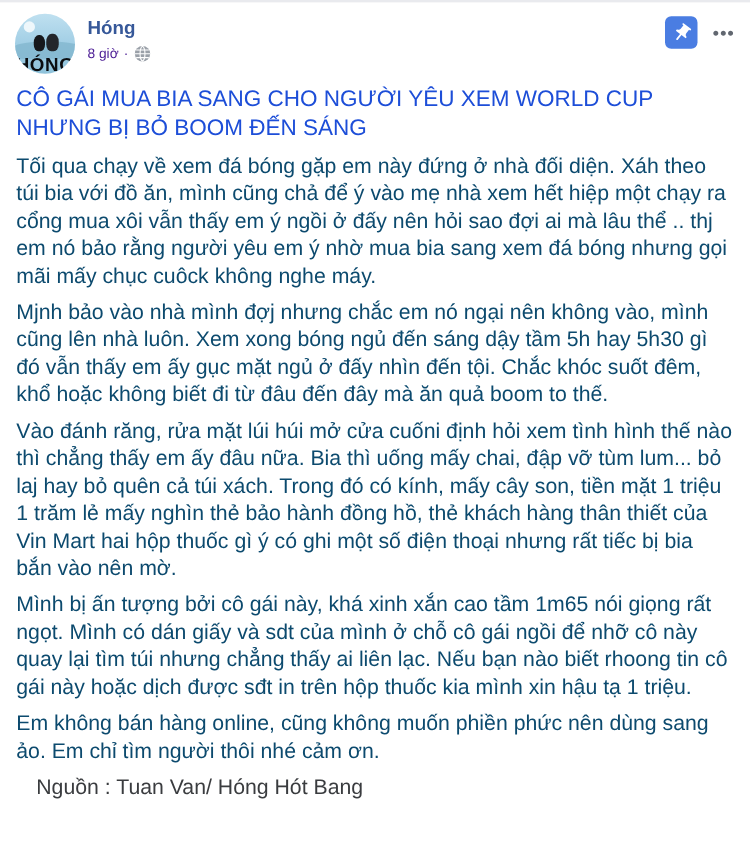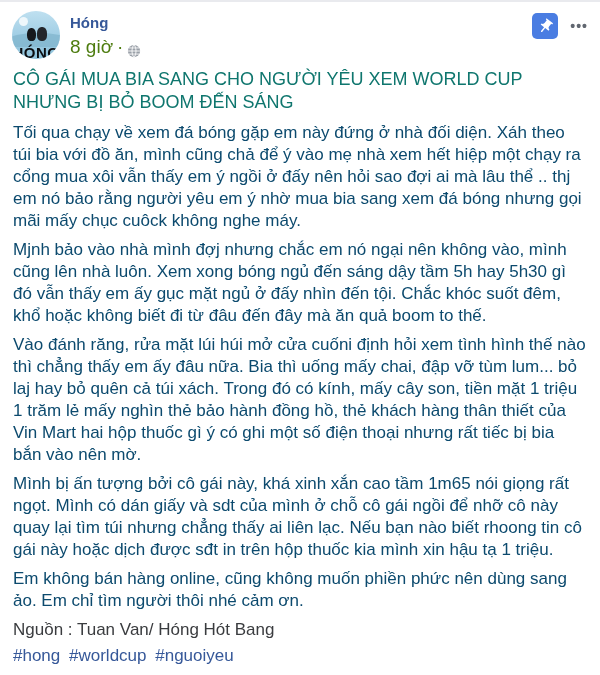--- a/index.html
+++ b/index.html
@@ -78,23 +78,23 @@
     font-size: 15px;
     font-weight: bold;
     color: #365899;
     text-decoration: none;
     cursor: pointer;
     display: inline-block;
   }
   .meta {
     margin-top: 4px;
     display: flex;
-    align-items: flex-end;
-    font-size: 19px;
-    color: #4d7c0f;
+    align-items: center;
+    font-size: 11px;
+    color: #4c1d95;
   }
   .meta .timestamp { cursor: pointer; }
   .meta .sep { margin: 0 4px; }
   .meta .globe { display: inline-flex; width: 14px; height: 14px; }
   .header-actions {
     display: flex;
     align-items: flex-start;
     gap: 12px;
     padding-top: 2px;
   }
@@ -118,30 +118,30 @@
     user-select: none;
   }
   
   .content {
     padding: 0 13px;
   }
   .headline {
     margin: 9px 0 8px 0;
     font-size: 18px;
     line-height: 23px;
-    color: #0f766e;
+    color: #1d4ed8;
   }
   .body-paragraph {
     margin: 0 0 7px 0;
     font-size: 17px;
     line-height: 22px;
     color: #0c4a6e;
   }
   .source-line {
-    margin: 3px 0 4px 0;
+    margin: 3px 0 4px 16px;
     font-size: 17px;
     line-height: 22px;
     color: #3a3c3f;
   }
   .hashtags {
     margin: 0;
     font-size: 17px;
     line-height: 22px;
   }
   .hashtags a {
@@ -197,20 +197,15 @@
     <p class="headline">CÔ GÁI MUA BIA SANG CHO NGƯỜI YÊU XEM WORLD CUP NHƯNG BỊ BỎ BOOM ĐẾN SÁNG</p>
 
     <p class="body-paragraph">Tối qua chạy về xem đá bóng gặp em này đứng ở nhà đối diện. Xáh theo túi bia với đồ ăn, mình cũng chả để ý vào mẹ nhà xem hết hiệp một chạy ra cổng mua xôi vẫn thấy em ý ngồi ở đấy nên hỏi sao đợi ai mà lâu thể .. thj em nó bảo rằng người yêu em ý nhờ mua bia sang xem đá bóng nhưng gọi mãi mấy chục cuôck không nghe máy.</p>
     <p class="body-paragraph">Mjnh bảo vào nhà mình đợj nhưng chắc em nó ngại nên không vào, mình cũng lên nhà luôn. Xem xong bóng ngủ đến sáng dậy tầm 5h hay 5h30 gì đó vẫn thấy em ấy gục mặt ngủ ở đấy nhìn đến tội. Chắc khóc suốt đêm, khổ hoặc không biết đi từ đâu đến đây mà ăn quả boom to thế.</p>
     <p class="body-paragraph">Vào đánh răng, rửa mặt lúi húi mở cửa cuốni định hỏi xem tình hình thế nào thì chẳng thấy em ấy đâu nữa. Bia thì uống mấy chai, đập vỡ tùm lum... bỏ laj hay bỏ quên cả túi xách. Trong đó có kính, mấy cây son, tiền mặt 1 triệu 1 trăm lẻ mấy nghìn thẻ bảo hành đồng hồ, thẻ khách hàng thân thiết của Vin Mart hai hộp thuốc gì ý có ghi một số điện thoại nhưng rất tiếc bị bia bắn vào nên mờ.</p>
     <p class="body-paragraph">Mình bị ấn tượng bởi cô gái này, khá xinh xắn cao tầm 1m65 nói giọng rất ngọt. Mình có dán giấy và sdt của mình ở chỗ cô gái ngồi để nhỡ cô này quay lại tìm túi nhưng chẳng thấy ai liên lạc. Nếu bạn nào biết rhoong tin cô gái này hoặc dịch được sđt in trên hộp thuốc kia mình xin hậu tạ 1 triệu.</p>
     <p class="body-paragraph">Em không bán hàng online, cũng không muốn phiền phức nên dùng sang ảo. Em chỉ tìm người thôi nhé cảm ơn.</p>
 
     <p class="source-line">Nguồn : Tuan Van/ Hóng Hót Bang</p>
 
-    <p class="hashtags">
-      <a>#hong</a>
-      <a>#worldcup</a>
-      <a>#nguoiyeu</a>
-    </p>
   </div>
 
 </div>
 
 </body></html>

